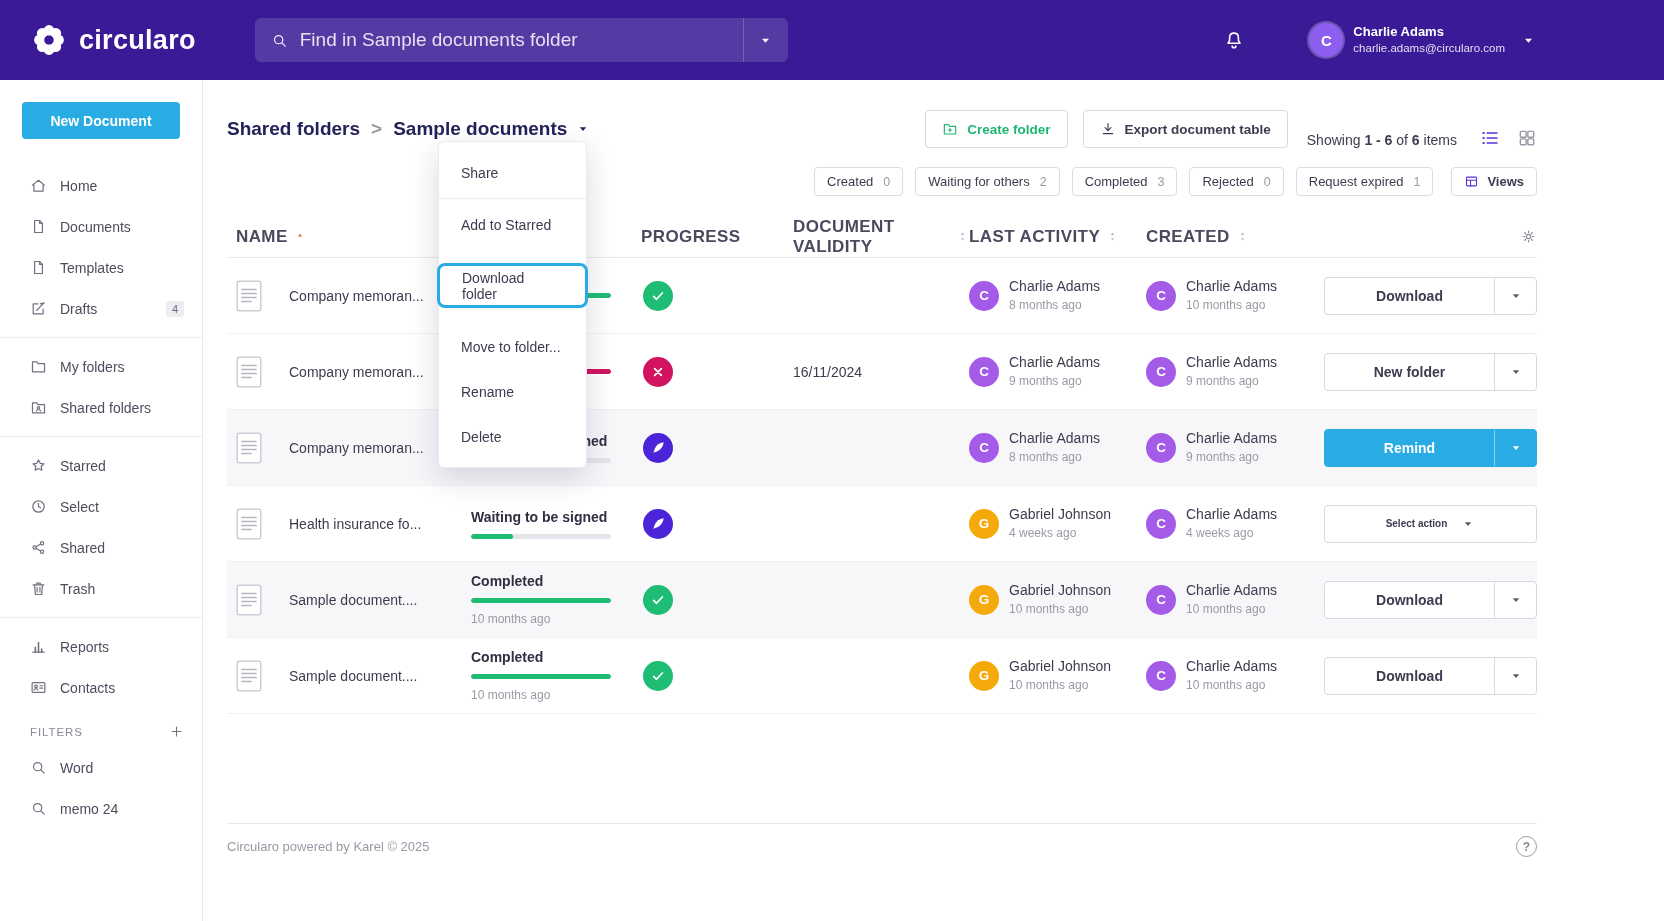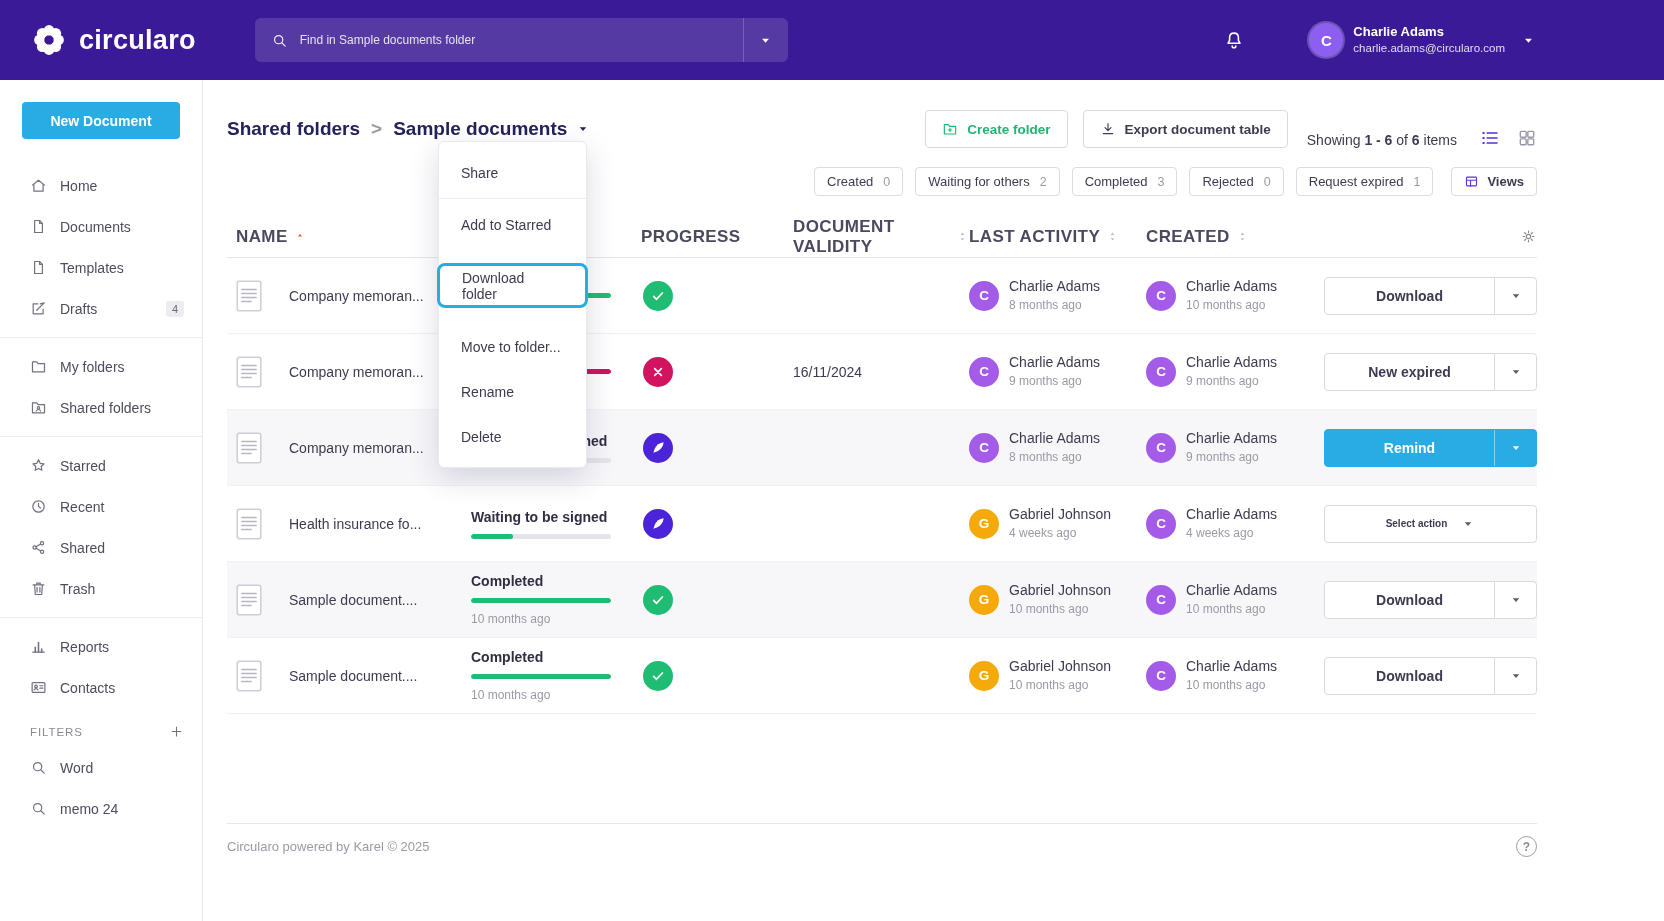--- a/index.html
+++ b/index.html
@@ -12,21 +12,21 @@
 
   
   .topbar { height: 80px; background: #3a1a96; display: flex; align-items: center;
     padding: 0 128px 0 30px; }
   .brand { display: flex; align-items: center; gap: 11px; color: #fff; }
   .brand-name { font-size: 27px; font-weight: bold; letter-spacing: .3px; }
   .search { margin-left: 59px; width: 533px; height: 44px; background: rgba(255,255,255,.14);
     border-radius: 6px; display: flex; align-items: center; color: #fff; }
   .search .mag { margin: 0 12px 0 16px; width: 17px; height: 17px; opacity: .9; }
   .search input { flex: 1; background: transparent; border: none; outline: none; color: #fdba74;
-    font-size: 12px; font-family: "Liberation Sans", sans-serif; }
+    font-size: 19px; font-family: "Liberation Sans", sans-serif; }
   .search input::placeholder { color: rgba(255,255,255,.85); }
   .search-divider { width: 1px; height: 44px; background: rgba(255,255,255,.20); }
   .search-caret { width: 44px; height: 44px; display: flex; align-items: center; justify-content: center;
     color: #fff; cursor: pointer; }
   .top-right { margin-left: auto; display: flex; align-items: center; }
   .bell { color: #fff; width: 22px; height: 22px; cursor: pointer; }
   .user-chip { display: flex; align-items: center; gap: 10px; margin-left: 64px; cursor: pointer; }
   .avatar-top { width: 34px; height: 34px; border-radius: 50%; background: #8d5ff0; color: #fff;
     display: flex; align-items: center; justify-content: center; font-size: 15px; font-weight: bold;
     box-shadow: 0 0 0 2px rgba(255,255,255,.25); }
@@ -364,21 +364,21 @@
       <div class="nav-item">
         <svg class="ic">
             <use href="#i-star"></use>
           </svg>
         <span>Starred</span>
       </div>
       <div class="nav-item">
         <svg class="ic">
             <use href="#i-clock"></use>
           </svg>
-        <span>Recent</span>
+        <span>Select</span>
       </div>
       <div class="nav-item">
         <svg class="ic">
             <use href="#i-share"></use>
           </svg>
         <span>Shared</span>
       </div>
       <div class="nav-item">
         <svg class="ic">
             <use href="#i-trash"></use>
@@ -627,21 +627,21 @@
           </div>
           <div class="col-created person">
             <span class="avatar" style="background: rgb(164, 91, 232);">C</span>
             <span class="pmeta">
                 <span class="pname">Charlie Adams</span>
                 <span class="pago">9 months ago</span>
               </span>
           </div>
           <div class="col-action">
             <div class="btn-split">
-              <div class="bmain">New expired</div>
+              <div class="bmain">New folder</div>
               <div class="bcaret">
                   <svg class="fc">
                     <use href="#i-caret"></use>
                   </svg>
                 </div>
             </div>
           </div>
         </div>
 
         <div class="row">

